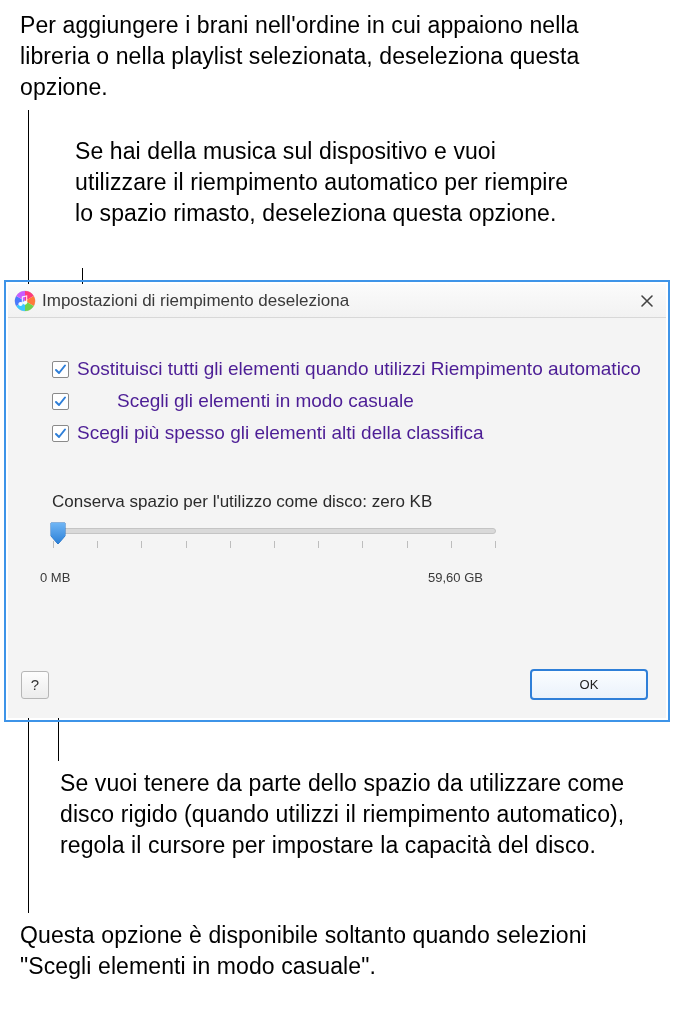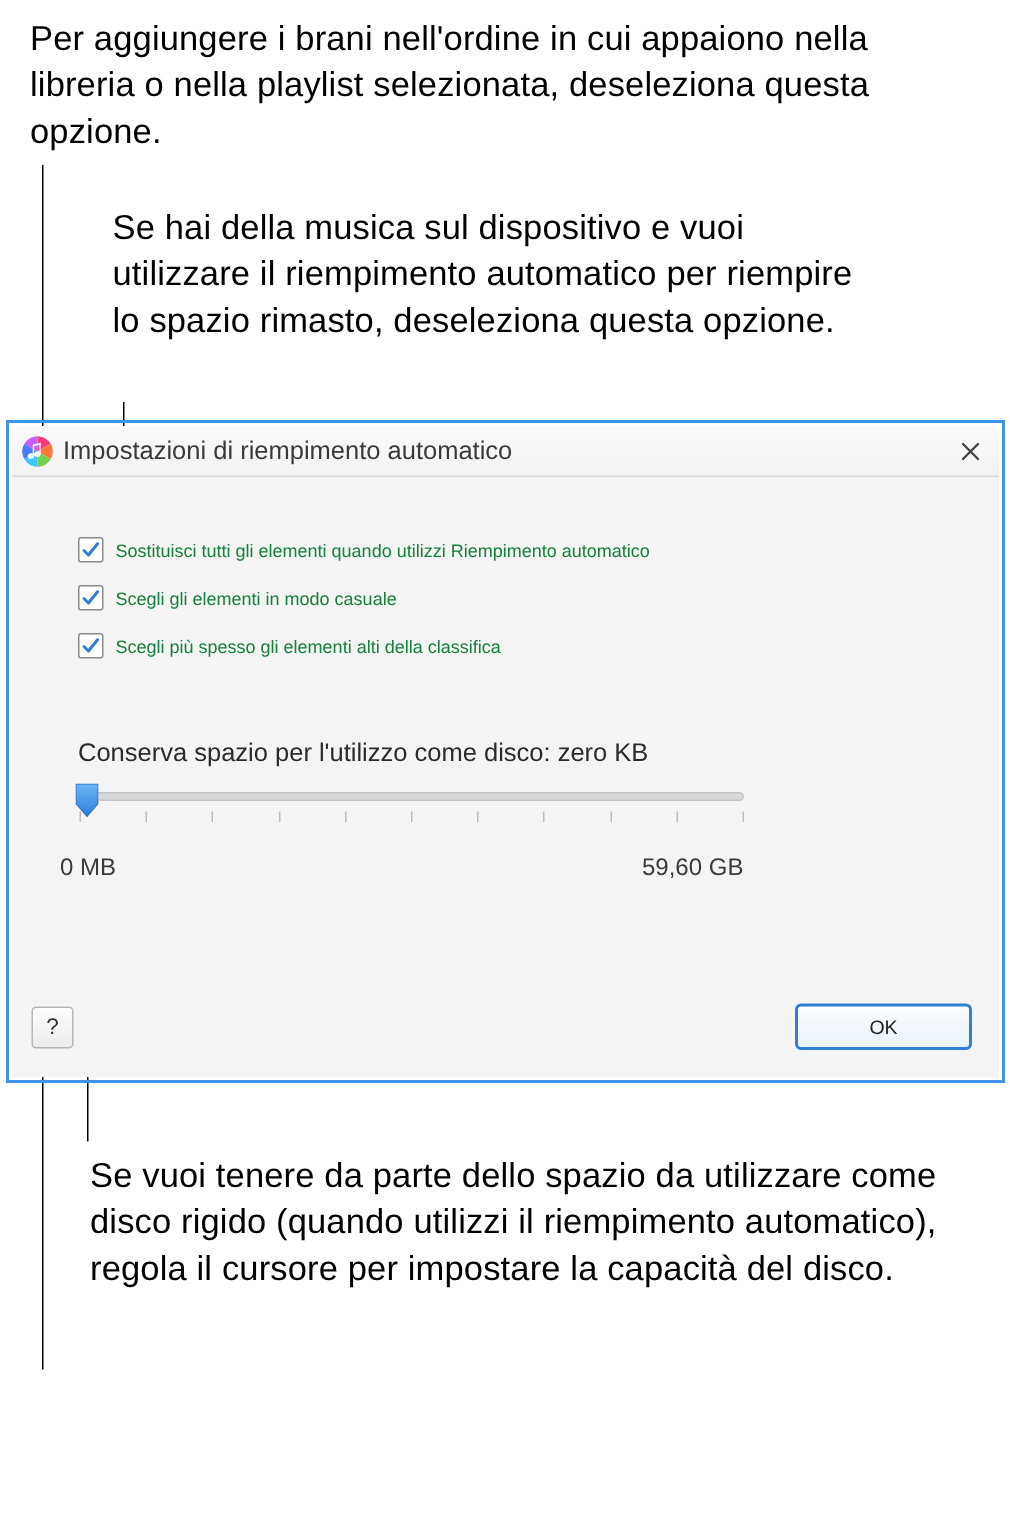--- a/index.html
+++ b/index.html
@@ -94,22 +94,22 @@
     border: 1px solid #8a8a8a;
     border-radius: 2px;
     display: flex;
     align-items: center;
     justify-content: center;
     margin-right: 8px;
     flex-shrink: 0;
   }
   .cb svg { display: block; }
   .cb-label {
-    font-size: 12px;
-    color: #15803d;
+    font-size: 19px;
+    color: #4c1d95;
     white-space: nowrap;
   }
   .reserve-label {
     position: absolute;
     left: 44px;
     font-size: 17px;
     color: #2b2b2b;
   }
   .slider-wrap {
     position: absolute;
@@ -132,21 +132,21 @@
   }
   .tick {
     position: absolute;
     top: 12px;
     width: 1px;
     height: 7px;
     background: #bdbdbd;
   }
   .scale-label {
     position: absolute;
-    font-size: 16px;
+    font-size: 13px;
     color: #3a3a3a;
   }
   .button-row {
     position: absolute;
     bottom: 18px;
     left: 13px;
     right: 18px;
     display: flex;
     align-items: center;
   }
@@ -193,20 +193,21 @@
 <body>
 
 <div class="canvas">
 
   <div class="callout" style="left:20px; top:10px; width:560px;">Per aggiungere i brani nell'ordine in cui appaiono nella libreria o nella playlist selezionata, deseleziona questa opzione.</div>
 
   <div class="callout" style="left:75px; top:136px; width:500px;">Se hai della musica sul dispositivo e vuoi utilizzare il riempimento automatico per riempire lo spazio rimasto, deseleziona questa opzione.</div>
 
   <div class="callout" style="left:60px; top:768px; width:580px;">Se vuoi tenere da parte dello spazio da utilizzare come disco rigido (quando utilizzi il riempimento automatico), regola il cursore per impostare la capacità del disco.</div>
 
+  <div class="callout" style="left:20px; top:920px; width:620px;">Questa opzione è disponibile soltanto quando selezioni "Scegli elementi in modo casuale".</div>
 
   <div class="leader" style="left:28px; top:110px; width:1px; height:290px;"></div>
   <div class="leader" style="left:28px; top:399px; width:22px; height:1px;"></div>
 
   <div class="leader" style="left:82px; top:268px; width:1px; height:100px;"></div>
   <div class="leader" style="left:50px; top:368px; width:33px; height:1px;"></div>
 
   <div class="leader" style="left:28px; top:431px; width:22px; height:1px;"></div>
   <div class="leader" style="left:28px; top:431px; width:1px; height:482px;"></div>
 
@@ -221,40 +222,40 @@
             <circle cx="11" cy="11" r="10" fill="#fff" stroke="#bbb" stroke-width="0.6"></circle>
             <path d="M11 11 L11 1 A10 10 0 0 1 19.7 6 Z" fill="#ff3a7a"></path>
             <path d="M11 11 L19.7 6 A10 10 0 0 1 19.7 16 Z" fill="#ff7a3a"></path>
             <path d="M11 11 L19.7 16 A10 10 0 0 1 11 21 Z" fill="#6fd24a"></path>
             <path d="M11 11 L11 21 A10 10 0 0 1 2.3 16 Z" fill="#3ac8ff"></path>
             <path d="M11 11 L2.3 16 A10 10 0 0 1 2.3 6 Z" fill="#4a7afc"></path>
             <path d="M11 11 L2.3 6 A10 10 0 0 1 11 1 Z" fill="#c85cff"></path>
             <path d="M13.2 5.2 L13.2 12.6 c0 1.2-1 2.1-2.2 2.1 s-2.2-0.8-2.2-1.9 0.9-1.9 2.2-1.9 c0.5 0 0.9 0.1 1.2 0.3 V6.6 L8.8 7.4 v6.4 c0 1.2-1 2.1-2.2 2.1 s-2.2-0.8-2.2-1.9 0.9-1.9 2.2-1.9 c0.5 0 0.9 0.1 1.2 0.3 V6.4 l5.4-1.2z" fill="#fff" opacity="0.95"></path>
           </svg>
         </span>
-        <span class="title-text">Impostazioni di riempimento automatico</span>
+        <span class="title-text">Impostazioni di riempimento deseleziona</span>
         <span class="close-btn">
           <svg width="14" height="14" viewBox="0 0 14 14">
             <path d="M2 2 L12 12 M12 2 L2 12" stroke="#444" stroke-width="1.6" stroke-linecap="round"></path>
           </svg>
         </span>
       </div>
 
       <div class="body">
 
         <div class="checkbox-row" style="top:40px;">
           <span class="cb">
             <svg width="13" height="13" viewBox="0 0 13 13">
               <path d="M2 7 L5 10 L11 2.5" stroke="#2f7fd8" stroke-width="2" fill="none" stroke-linecap="round" stroke-linejoin="round"></path>
             </svg>
           </span>
           <span class="cb-label">Sostituisci tutti gli elementi quando utilizzi Riempimento automatico</span>
         </div>
 
-        <div class="checkbox-row" style="top:72px;">
+        <div class="checkbox-row" style="top:72px;gap:40px;">
           <span class="cb">
             <svg width="13" height="13" viewBox="0 0 13 13">
               <path d="M2 7 L5 10 L11 2.5" stroke="#2f7fd8" stroke-width="2" fill="none" stroke-linecap="round" stroke-linejoin="round"></path>
             </svg>
           </span>
           <span class="cb-label">Scegli gli elementi in modo casuale</span>
         </div>
 
         <div class="checkbox-row" style="top:104px;">
           <span class="cb">

